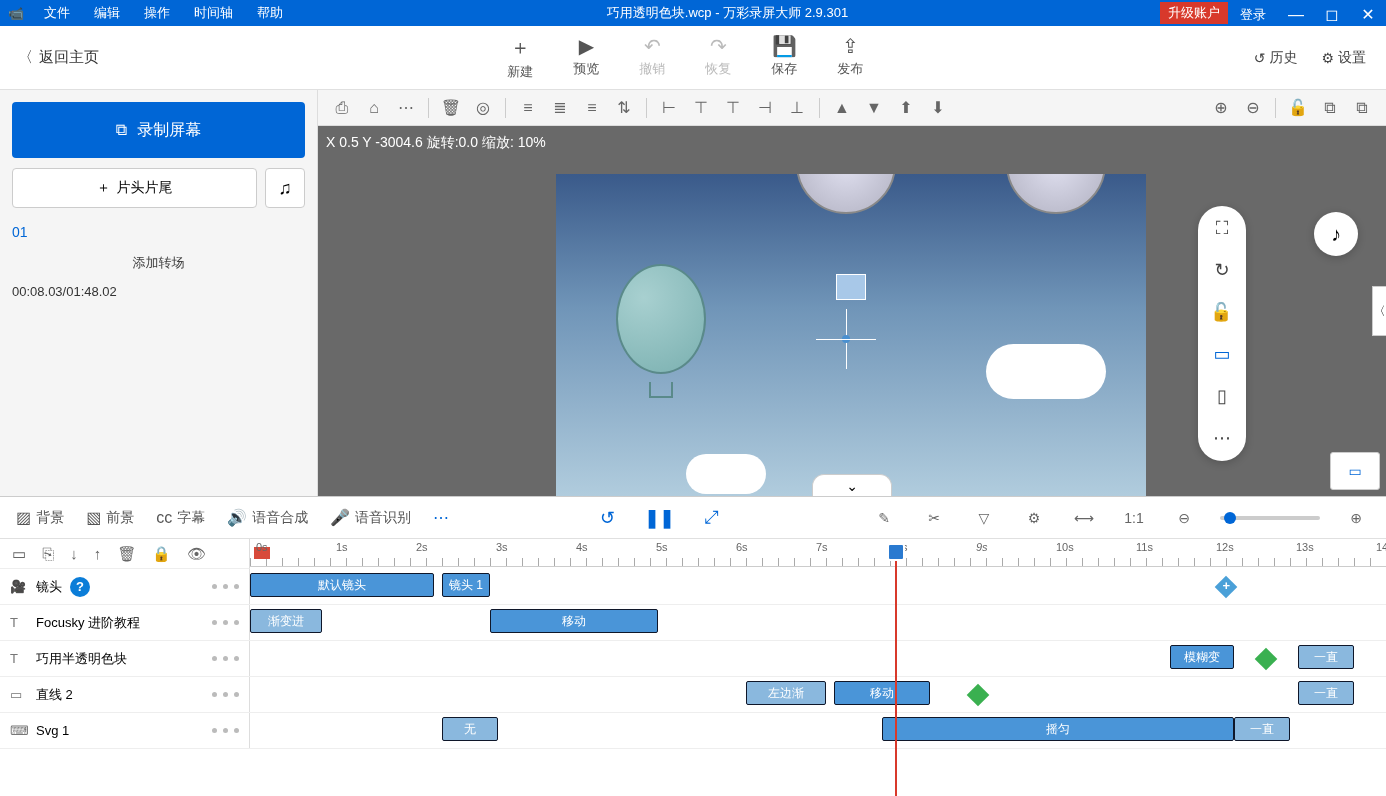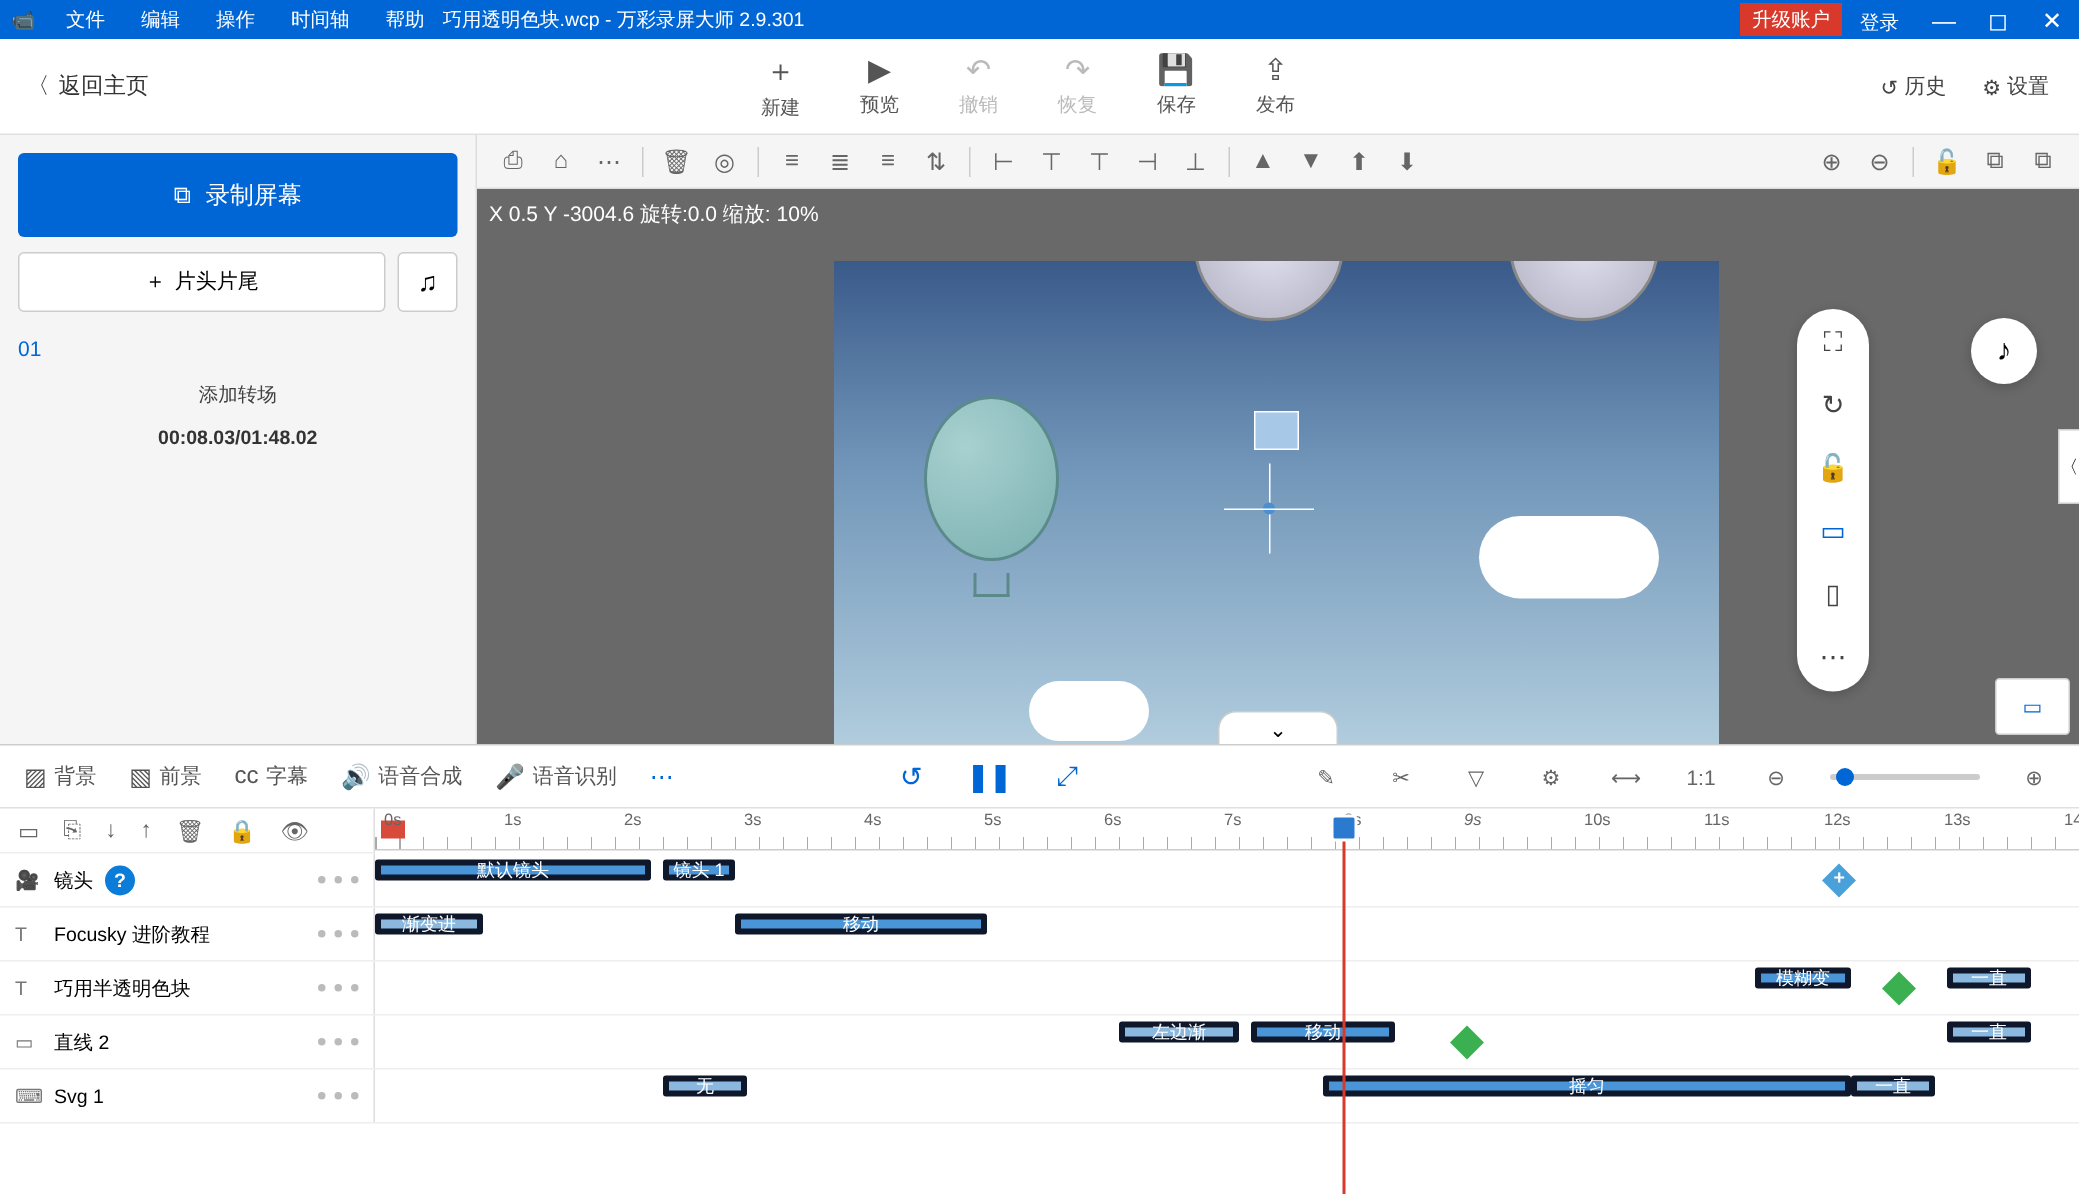--- a/index.html
+++ b/index.html
@@ -1,20 +1,20 @@
 <!DOCTYPE html>
 <html><head>
 <meta charset="utf-8">
 <style>
 * { margin: 0; padding: 0; box-sizing: border-box; font-family: "Microsoft YaHei", sans-serif; }
 body { width: 1386px; height: 796px; overflow: hidden; background: #fff; display: flex; flex-direction: column; }
 .titlebar { height: 26px; background: #0066d6; color: #fff; display: flex; align-items: center; font-size: 13px; }
 .titlebar .cam { width: 20px; height: 20px; margin: 0 6px; display: flex; align-items: center; justify-content: center; }
 .titlebar .menu-item { padding: 0 12px; cursor: pointer; }
-.titlebar .title-center { flex: 1; text-align: left; }
+.titlebar .title-center { flex: 1; text-align: center; }
 .titlebar .right { display: flex; align-items: flex-end; }
 .titlebar .upgrade { background: #d8392b; padding: 2px 8px; }
 .titlebar .login { padding: 0 12px; }
 .titlebar .winbtn { width: 36px; text-align: center; cursor: pointer; font-size: 16px; }
 
 .toolbar { height: 64px; border-bottom: 1px solid #e0e0e0; display: flex; align-items: center; }
 .toolbar .back { display: flex; align-items: center; gap: 6px; padding: 0 18px; font-size: 15px; color: #333; }
 .toolbar .tgroup { flex: 1; display: flex; justify-content: center; gap: 40px; }
 .toolbar .tbtn { display: flex; flex-direction: column; align-items: center; gap: 2px; font-size: 13px; color: #555; cursor: pointer; }
 .toolbar .tbtn.disabled { color: #bbb; }
@@ -29,21 +29,21 @@
 .row2 .bbtn { flex: 1; height: 40px; border: 1px solid #ccc; background: #fff; border-radius: 4px; display: flex; align-items: center; justify-content: center; gap: 6px; font-size: 14px; cursor: pointer; }
 .row2 .bbtn.small { flex: 0 0 40px; font-size: 18px; }
 .thumb-area { display: flex; align-items: center; gap: 8px; margin-top: 6px; }
 .thumb-area .idx { color: #0066d6; font-size: 14px; }
 .thumb { width: 250px; height: 170px; border: 2px solid #2a8cf0; border-radius: 3px; background: linear-gradient(to bottom, #5b7fa8, #a8c4dc 60%, #e8e8e8 60%); position: relative; overflow: hidden; }
 .thumb .cloud { position: absolute; width: 60px; height: 30px; background: #fff; border-radius: 20px; }
 .thumb .dur { position: absolute; right: 8px; bottom: 6px; font-size: 13px; color: #333; }
 .thumb .balloon { position: absolute; width: 30px; height: 40px; background: #9bbdc9; border-radius: 50% 50% 45% 45%; }
 .thumb .balloon::after { content: ""; position: absolute; bottom: -8px; left: 50%; transform: translateX(-50%); width: 10px; height: 8px; border: 1px solid #666; border-top: none; }
 .transition-label { text-align: center; font-size: 13px; color: #404040; margin-top: 4px; }
-.time-label { text-align: center; font-size: 13px; color: #333; margin-top: 2px; font-weight: bold; }
+.time-label { text-align: left; font-size: 13px; color: #333; margin-top: 2px; }
 
 .center { flex: 1; display: flex; flex-direction: column; background: #696969; position: relative; }
 .ctoolbar { height: 36px; background: #f5f5f5; border-bottom: 1px solid #ddd; display: flex; align-items: center; padding: 0 10px; gap: 4px; }
 .ctoolbar .cicon { width: 28px; height: 28px; display: flex; align-items: center; justify-content: center; color: #666; cursor: pointer; font-size: 16px; border-radius: 3px; }
 .ctoolbar .sep { width: 1px; height: 20px; background: #ccc; margin: 0 4px; }
 .canvas-wrap { flex: 1; position: relative; overflow: hidden; }
 .canvas-info { position: absolute; top: 8px; left: 8px; color: #fff; font-size: 14px; z-index: 5; }
 .canvas { position: absolute; left: 238px; top: 48px; width: 590px; height: 335px; background: linear-gradient(to bottom, #3a5a8a 0%, #7095b8 40%, #b5d0e0 100%); overflow: hidden; }
 .canvas .cld { position: absolute; background: #fff; border-radius: 50px; }
 .canvas .big-balloon { position: absolute; width: 90px; height: 110px; background: radial-gradient(circle at 30% 30%, #a8d0d0, #7ab0b0); border: 2px solid #5a8a8a; border-radius: 50%; }
@@ -85,21 +85,21 @@
 .ruler .minor-ticks { position: absolute; left: 0; right: 0; bottom: 0; height: 8px; background: repeating-linear-gradient(to right, #aaa 0, #aaa 1px, transparent 1px, transparent 16px); }
 
 .tracks { flex: 1; overflow: hidden; position: relative; }
 .track { height: 36px; display: flex; align-items: center; border-bottom: 1px solid #eee; font-size: 13px; }
 .track-head { width: 250px; display: flex; align-items: center; gap: 8px; padding: 0 10px; border-right: 1px solid #ddd; height: 100%; position: relative; }
 .track-head .th-icon { width: 18px; color: #777; }
 .track-head .dots { margin-left: auto; display: flex; gap: 6px; }
 .track-head .dots span { width: 5px; height: 5px; background: #bbb; border-radius: 50%; }
 .track-head .help { width: 20px; height: 20px; background: #0b7dd8; color: #fff; border-radius: 50%; display: flex; align-items: center; justify-content: center; font-size: 13px; font-weight: bold; }
 .track-body { flex: 1; position: relative; height: 100%; }
-.clip { position: absolute; top: 4px; height: 14px; background: #4a95d8; color: #fff; display: flex; align-items: center; justify-content: center; font-size: 12px; border: 4px solid #0f172a; border-radius: 2px; }
+.clip { position: absolute; top: 4px; height: 24px; background: #4a95d8; color: #fff; display: flex; align-items: center; justify-content: center; font-size: 12px; border: 1px solid #0f172a; border-radius: 2px; }
 .clip.light { background: #8ab8de; }
 .diamond { position: absolute; top: 10px; width: 16px; height: 16px; background: #3ab050; transform: rotate(45deg); }
 .diamond.plus { background: #4aa0d8; }
 .diamond.plus::after { content: "+"; position: absolute; transform: rotate(-45deg); color: #fff; left: 3px; top: -1px; font-weight: bold; }
 </style>
 </head>
 <body>
 
 <div class="titlebar">
   <span class="cam">📹</span>

